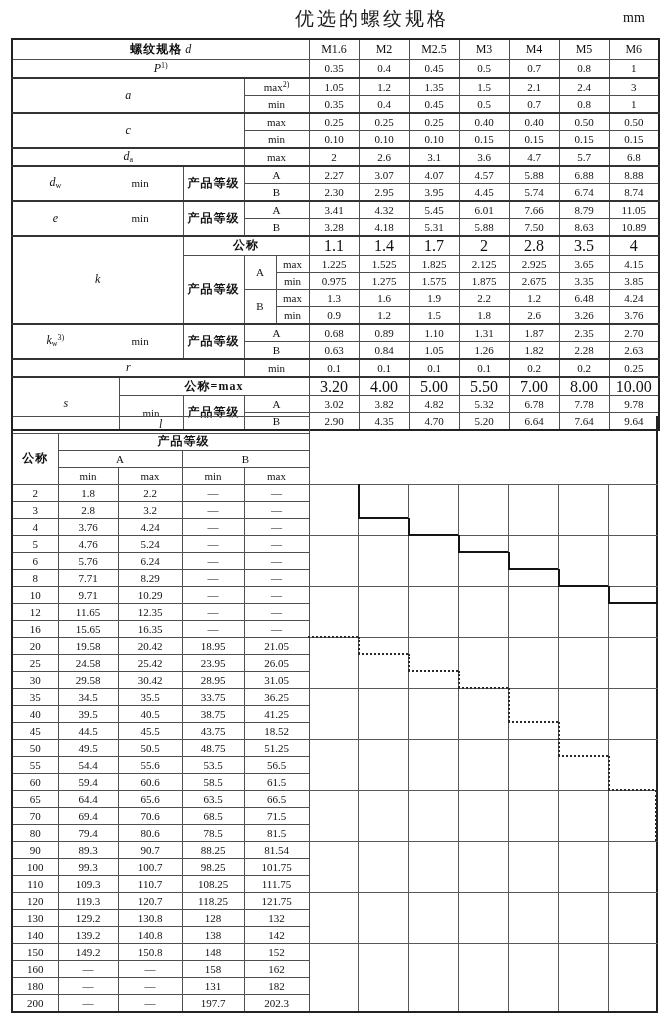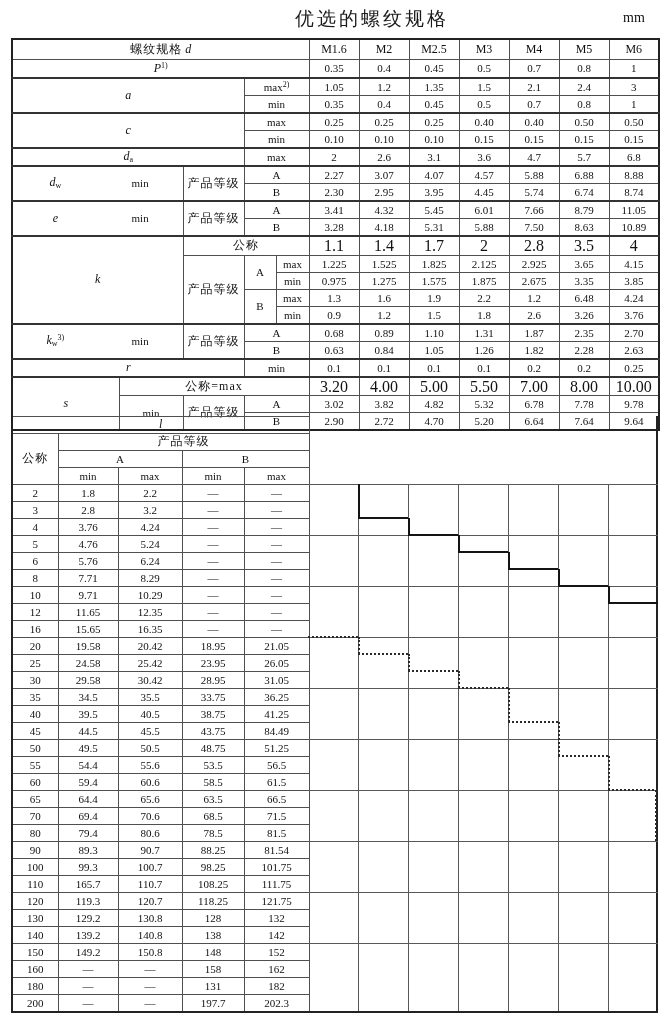--- a/index.html
+++ b/index.html
@@ -6,21 +6,21 @@
   .page{position:relative;width:669px;height:1034px;background:#fff;overflow:hidden;
         font-family:"Liberation Serif","DejaVu Serif",serif;color:#111;}
   .title{position:absolute;left:295px;top:6px;font-size:19px;letter-spacing:3px;color:#1a1a1a;}
   .unit{position:absolute;left:623px;top:10px;font-size:14px;}
   table{border-collapse:collapse;table-layout:fixed;}
   td{border:1px solid #4f4f4f;text-align:center;vertical-align:middle;padding:0;
      font-size:11px;height:16px;line-height:1.1;overflow:hidden;white-space:nowrap;}
   .spec{position:absolute;left:11px;top:38px;width:647px;border:2px solid #222;}
   .spec tr.h1 td{height:19px;font-size:12px;}
   .spec tr.h2 td{height:17px;}
-  .zh{font-size:12px;font-weight:normal;letter-spacing:1px;}
+  .zh{font-size:12px;font-weight:bold;letter-spacing:1px;}
   .it{font-style:italic;font-size:12px;}
   i{font-style:italic;}
   sub{font-size:8px;vertical-align:-2px;}
   sup{font-size:8px;vertical-align:4px;}
   .hd{font-size:16px;}
   .split{display:flex;align-items:center;justify-content:flex-end;}
   .split span{flex:1;text-align:center;}
   .thick td{border-top-width:2px;border-top-color:#333;}
   .ltable{position:absolute;left:11px;top:416px;width:297px;
           border-left:2px solid #222;border-bottom:2px solid #222;border-top:1px solid #333;}
@@ -313,21 +313,21 @@
           <td class="v">3.82</td>
           <td class="v">4.82</td>
           <td class="v">5.32</td>
           <td class="v">6.78</td>
           <td class="v">7.78</td>
           <td class="v">9.78</td>
     </tr>
     <tr>
       <td colspan="2">B</td>
       <td class="v">2.90</td>
-          <td class="v">2.72</td>
+          <td class="v">4.35</td>
           <td class="v">4.70</td>
           <td class="v">5.20</td>
           <td class="v">6.64</td>
           <td class="v">7.64</td>
           <td class="v">9.64</td>
     </tr>
   </tbody>
     </table>
 
   <table class="ltable">
@@ -456,21 +456,21 @@
           <td>39.5</td>
           <td>40.5</td>
           <td>38.75</td>
           <td>41.25</td>
         </tr>
         <tr>
           <td>45</td>
           <td>44.5</td>
           <td>45.5</td>
           <td>43.75</td>
-          <td>84.49</td>
+          <td>18.52</td>
         </tr>
         <tr>
           <td>50</td>
           <td>49.5</td>
           <td>50.5</td>
           <td>48.75</td>
           <td>51.25</td>
         </tr>
         <tr>
           <td>55</td>
@@ -516,21 +516,21 @@
         </tr>
         <tr>
           <td>100</td>
           <td>99.3</td>
           <td>100.7</td>
           <td>98.25</td>
           <td>101.75</td>
         </tr>
         <tr>
           <td>110</td>
-          <td>165.7</td>
+          <td>109.3</td>
           <td>110.7</td>
           <td>108.25</td>
           <td>111.75</td>
         </tr>
         <tr>
           <td>120</td>
           <td>119.3</td>
           <td>120.7</td>
           <td>118.25</td>
           <td>121.75</td>

